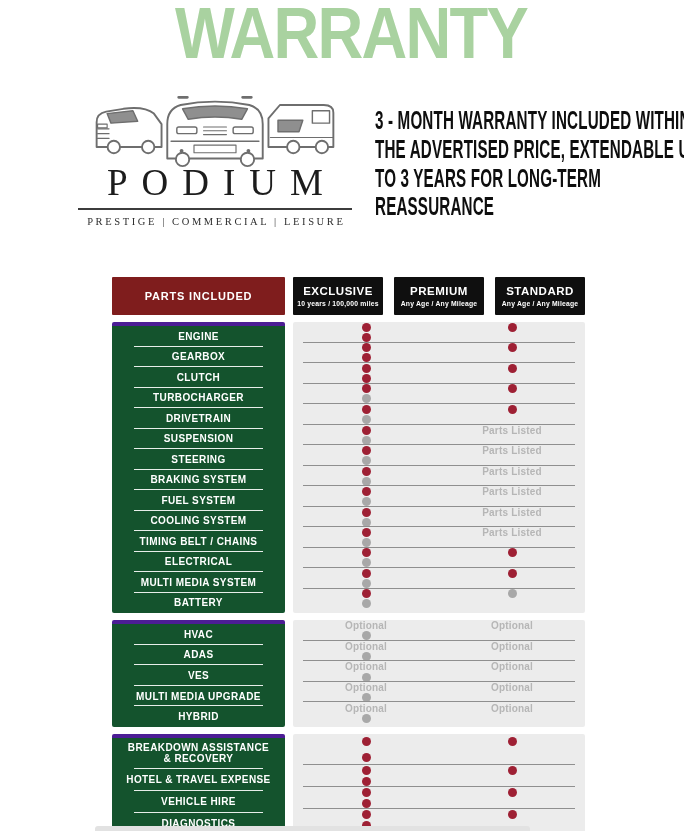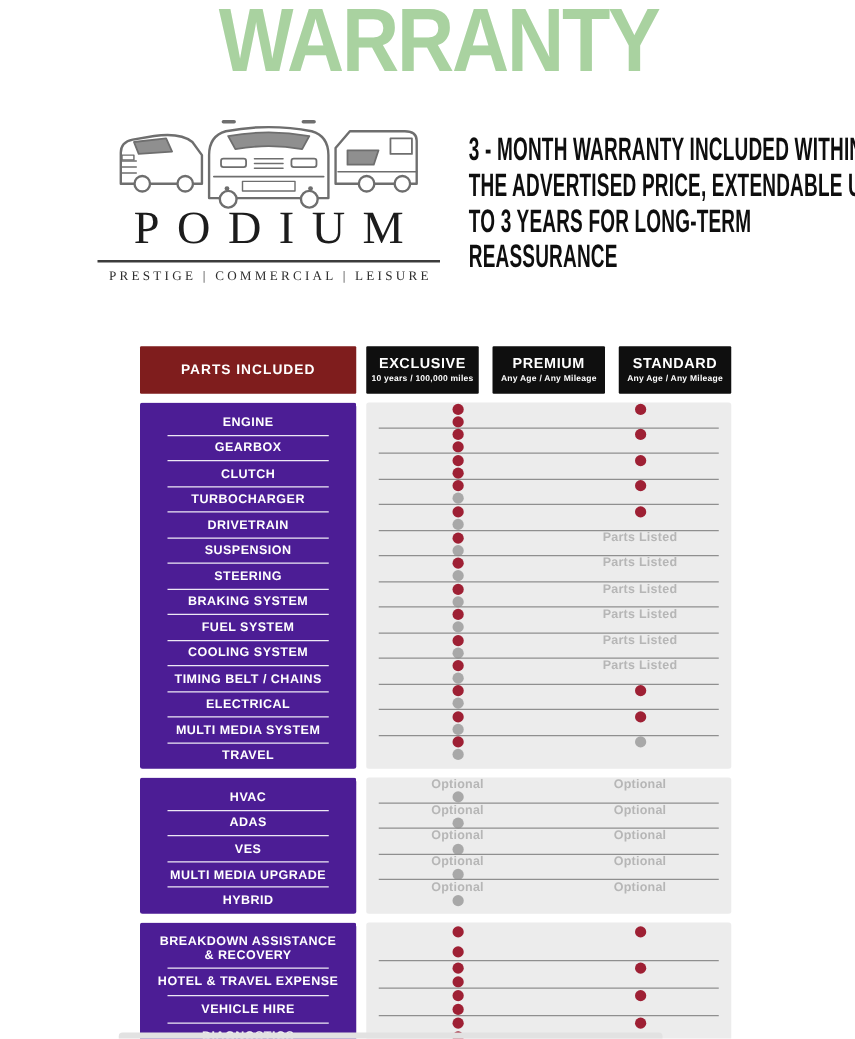--- a/index.html
+++ b/index.html
@@ -65,21 +65,21 @@
   .plan-box{
     width:90px;background:#0f0f0f;border-radius:1px;
     display:flex;flex-direction:column;align-items:center;justify-content:center;
     color:#fff;
   }
   .plan-name{font-size:11.5px;font-weight:bold;letter-spacing:0.5px;}
   .plan-sub{font-size:6.8px;font-weight:bold;margin-top:3px;letter-spacing:0.2px;}
 
   
   .section-band{margin-bottom:7px;}
-  .red-block{background:#4c1d95;border-radius:2px;border-top:6px solid #4c1d95;}
+  .red-block{background:#14532d;border-radius:2px;border-top:4px solid #4c1d95;}
   .panel{background:#ececec;border-radius:2px;}
 
   .label-row{
     position:relative;display:flex;align-items:center;justify-content:center;
     color:#ffffff;font-size:10px;font-weight:bold;letter-spacing:0.4px;
     text-align:center;white-space:pre-line;line-height:11px;
   }
   .label-row:not(:last-child)::after{
     content:"";position:absolute;bottom:0;left:13%;right:13%;height:1px;
     background:rgba(255,255,255,0.9);
@@ -192,21 +192,21 @@
             <div class="label-row">TURBOCHARGER</div>
             <div class="label-row">DRIVETRAIN</div>
             <div class="label-row">SUSPENSION</div>
             <div class="label-row">STEERING</div>
             <div class="label-row">BRAKING SYSTEM</div>
             <div class="label-row">FUEL SYSTEM</div>
             <div class="label-row">COOLING SYSTEM</div>
             <div class="label-row">TIMING BELT / CHAINS</div>
             <div class="label-row">ELECTRICAL</div>
             <div class="label-row">MULTI MEDIA SYSTEM</div>
-            <div class="label-row">TRAVEL</div>
+            <div class="label-row">BATTERY</div>
           </div>
           <div class="right-col panel">
             <div class="panel-row">
               <div class="cell">
                 <span class="dot included"></span>
               </div>
               <div class="cell">
                 <span class="dot included"></span>
               </div>
               <div class="cell">

